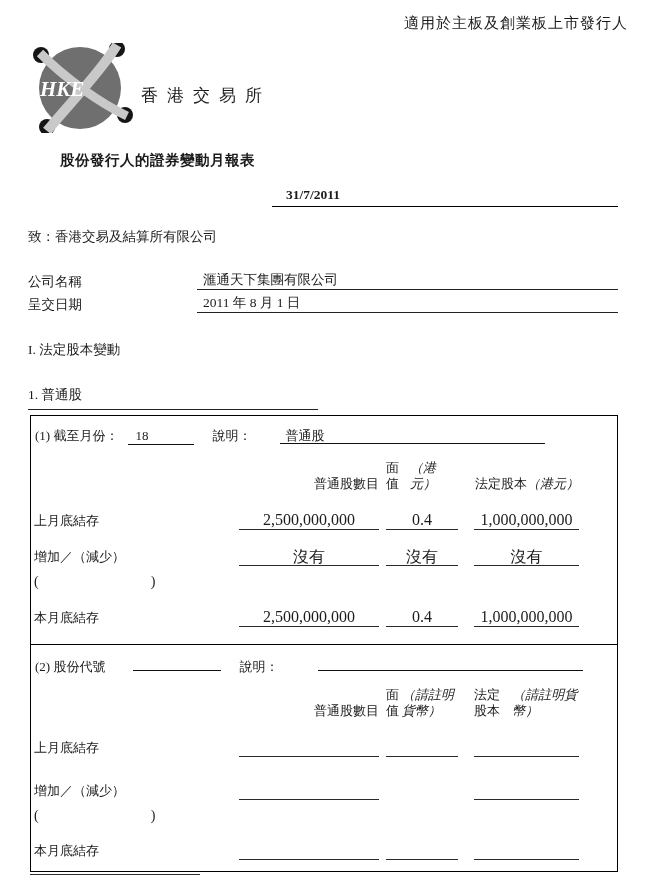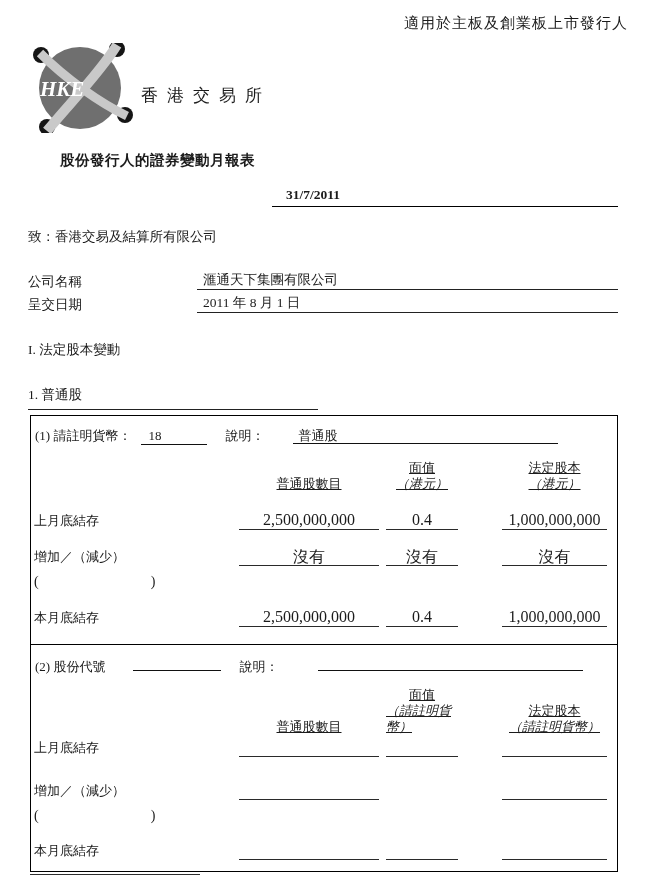--- a/index.html
+++ b/index.html
@@ -48,26 +48,26 @@
   .desc-label { margin-left:18px; }
   .code-field.wide { width:265px; margin-left:29px; padding-left:5px; }
   .s2 .code-field.wide { margin-left:40px; }
 
   .grid-row { position:absolute; left:3px; display:flex; align-items:flex-end; }
   .rlabel { width:205px; font-size:13px; }
   .cell { display:inline-block; text-align:center; height:19px;
           border-bottom:1.6px solid #2a2a2a; font-size:16px; }
   .c1 { width:140px; margin-right:7px; }
   .c2 { width:72px;  margin-right:16px; }
-  .c3 { width:105px;margin-left:28px; }
+  .c3 { width:105px; }
   .cell.noline { border-bottom:none; }
 
   .hdr-row { position:absolute; left:3px; display:flex; align-items:flex-end; }
-  .hcol { display:flex; flex-direction:column; align-items:center; justify-content:flex-end;
-          font-size:13px; line-height:16px;text-decoration:underline; }
+  .hcol { display:flex; flex-direction:row; align-items:center; justify-content:flex-end;
+          font-size:13px; line-height:16px; }
   .hcol.c1,.hcol.c2,.hcol.c3 { border-bottom:none; height:auto; }
   .hl.italic { font-style:italic; }
   .s1 .hdr-row { top:44px; }
   .s2 .hdr-row { top:42px; }
 
   .s1 .row-open  { top:95px; }
   .s1 .row-chg   { top:131px; }
   .s1 .row-paren { top:158px; }
   .s1 .row-close { top:192px; }
 
@@ -121,21 +121,21 @@
 
   <div class="section-title">I. 法定股本變動</div>
 
   <div class="subsection-title">1. 普通股</div>
 
   <div class="tbox">
 
     <div class="tsection s1">
       <div class="code-row">
         <span>(1)</span>&nbsp;
-        <span>請註明貨幣：</span>
+        <span>截至月份：</span>
         <span class="code-field small">18</span>
         <span class="desc-label">說明：</span>
         <span class="code-field wide">普通股</span>
       </div>
 
       <div class="hdr-row">
         <span class="rlabel"></span>
         <span class="hcol c1">
           <span class="hl">普通股數目</span>
         </span>

